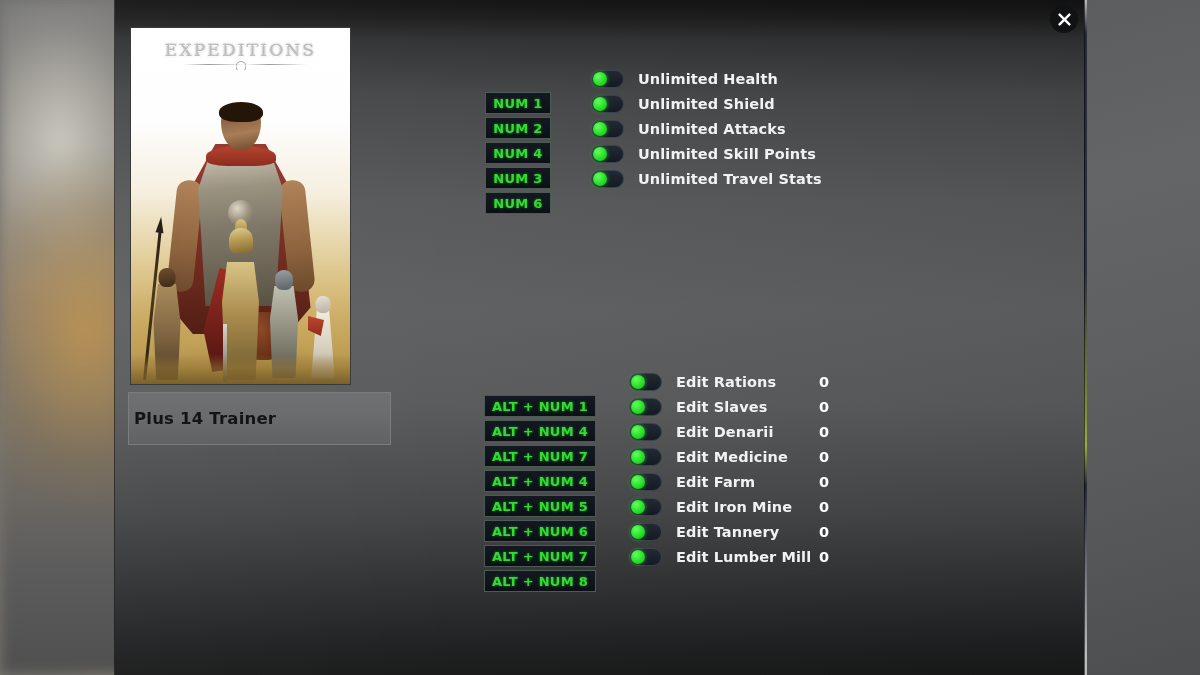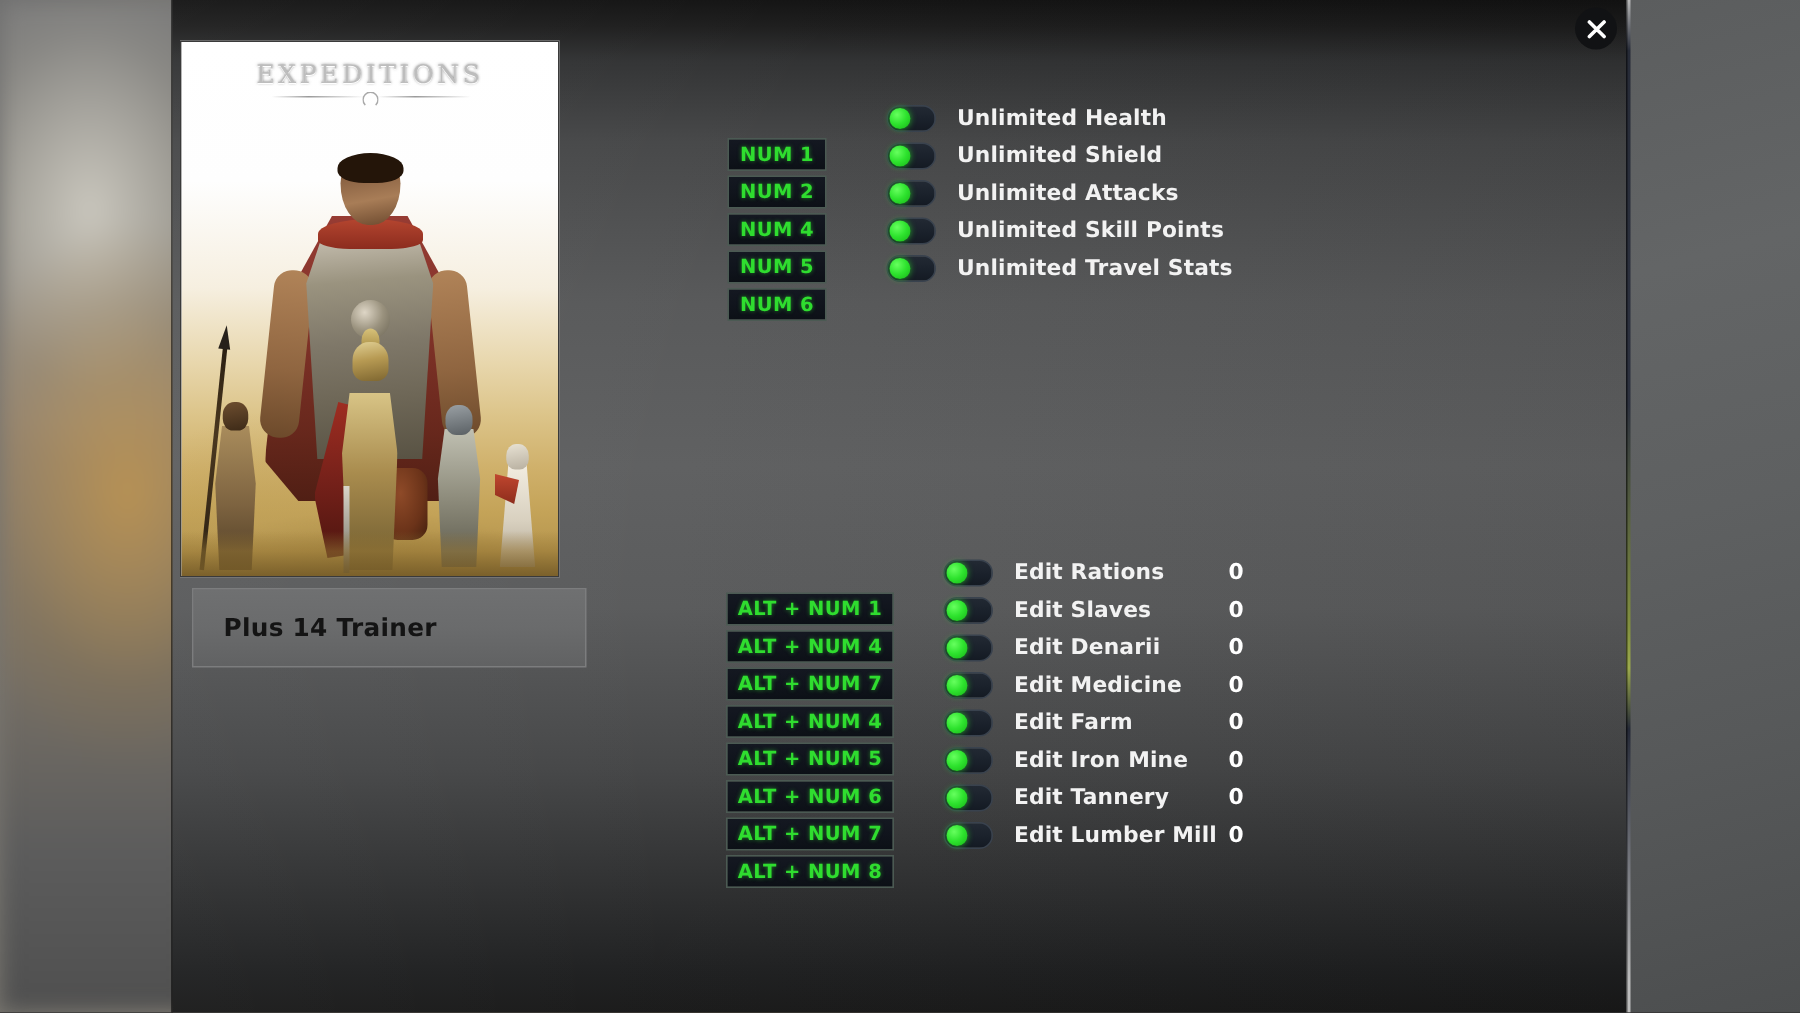--- a/index.html
+++ b/index.html
@@ -85,22 +85,22 @@
     background: #111214;
     display: flex; align-items: center; justify-content: center;
     cursor: pointer;
     z-index: 40;
   }
   .close-btn svg { display:block; }
 
   
   .cover-wrap {
     position: absolute;
-    left: 5px; top: 27px;
-    width: 253px; height: 358px;
+    left: 15px; top: 27px;
+    width: 221px; height: 358px;
     background: #ffffff;
     border: 1px solid #3a3a3a;
     box-sizing: border-box;
     overflow: hidden;
     text-decoration: underline;
   }
   .cover-art {
     position: absolute; inset: 0;
     background:
       linear-gradient(180deg,
@@ -304,21 +304,21 @@
   
   .name-bar {
     position: absolute;
     left: 13px; top: 392px;
     width: 263px; height: 53px;
     box-sizing: border-box;
     background: linear-gradient(180deg,#6f7071 0%,#6a6b6c 50%,#616263 100%);
     border: 1px solid #7c7d7e;
     display: flex;
     align-items: center;
-    padding-left: 20px;
+    padding-left: 5px;
   }
   .name-bar span {
     font-size: 16.5px;
     font-weight: 700;
     color: #141414;
     letter-spacing: .2px;
   }
 
   
   .group { position: absolute; }
@@ -481,21 +481,21 @@
         <div class="opt-label">Unlimited Shield</div>
       </div>
       <div class="row">
         <div class="hotkey">NUM 4</div>
         <div class="toggle">
             <div class="knob"></div>
           </div>
         <div class="opt-label">Unlimited Attacks</div>
       </div>
       <div class="row">
-        <div class="hotkey">NUM 5</div>
+        <div class="hotkey">NUM 3</div>
         <div class="toggle">
             <div class="knob"></div>
           </div>
         <div class="opt-label">Unlimited Skill Points</div>
       </div>
       <div class="row">
         <div class="hotkey">NUM 6</div>
         <div class="toggle">
             <div class="knob"></div>
           </div>

